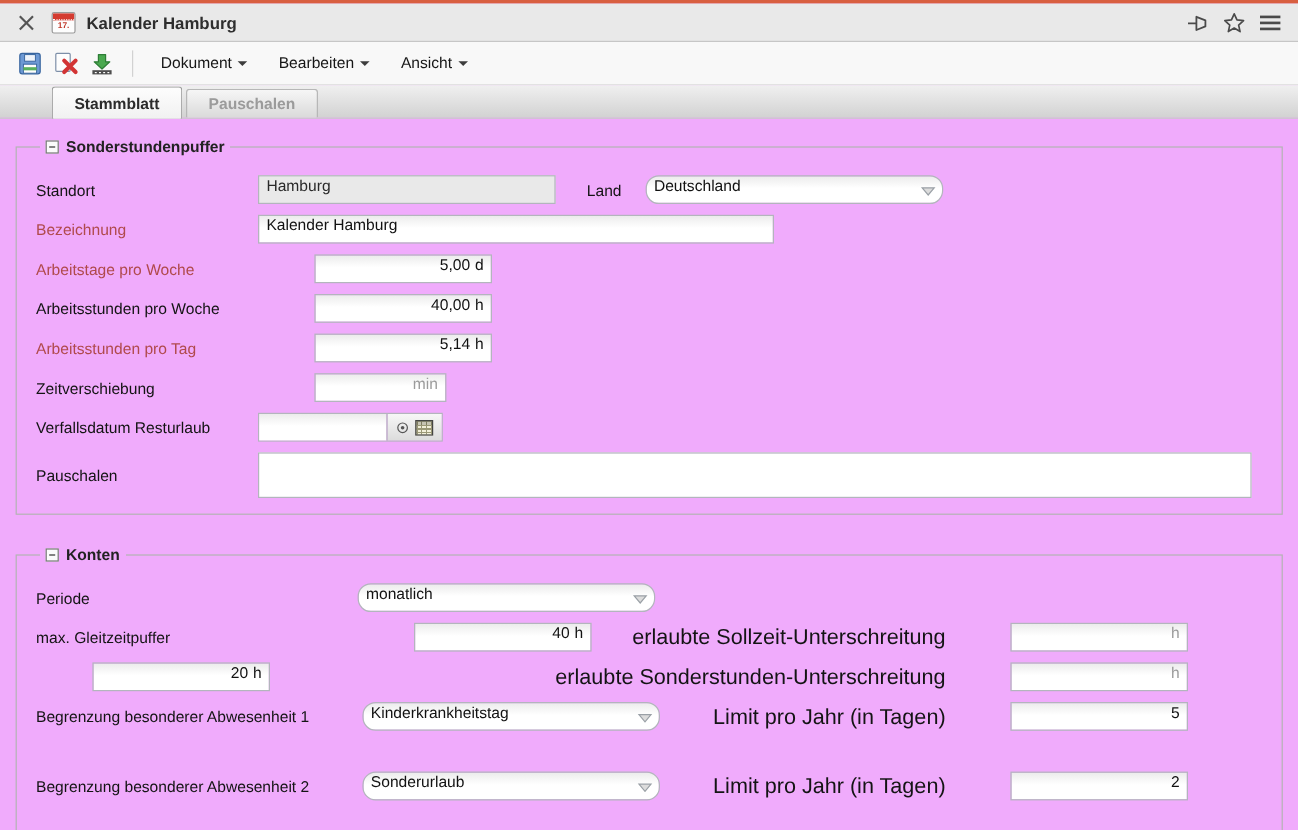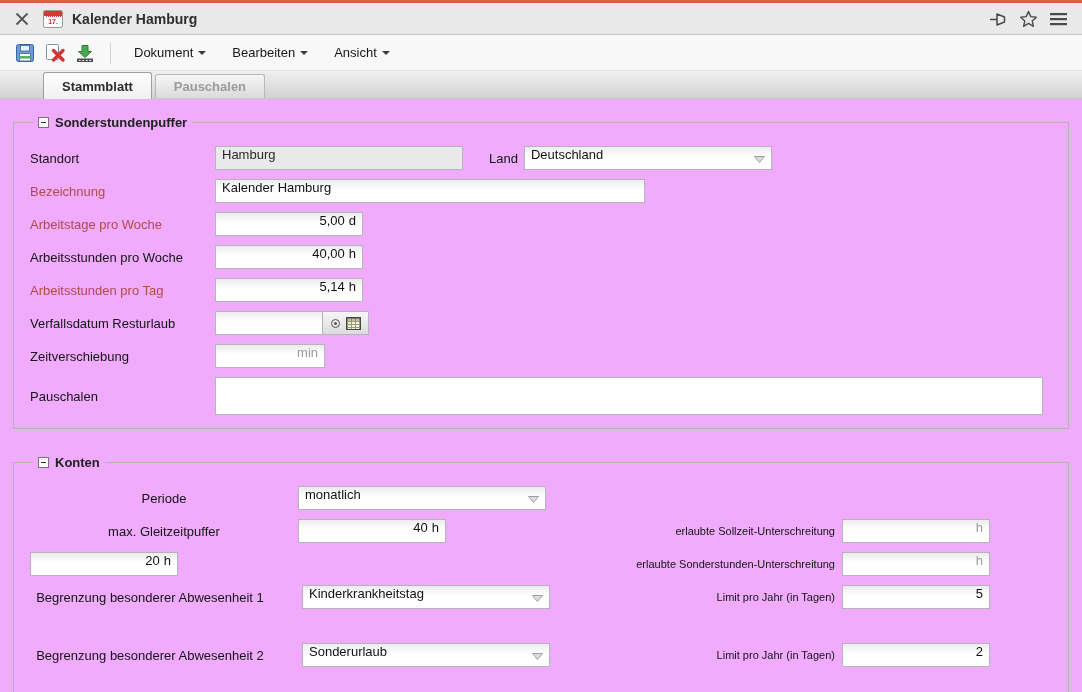--- a/index.html
+++ b/index.html
@@ -67,60 +67,60 @@
     display:flex; align-items:center; gap:6px; padding:0 5px; margin-left:3px;
     font-size:13px; font-weight:bold; color:#222;
   }
   .collapse-box { width:11px; height:11px; border:1px solid #767676; background:#fbfbfb; position:relative; cursor:pointer; }
   .collapse-box::after { content:""; position:absolute; left:2px; right:2px; top:4px; height:1px; background:#333; }
 
   .row { display:flex; align-items:center; margin-top:9px; position:relative; }
   .row.tall { align-items:flex-start; min-height:49px;gap:32px; }
   .lbl { width:185px; flex-shrink:0; font-size:13px; color:#141414; }
   .lbl.req { color:#b04a4c; }
-  .lbl-k { width:268px;text-align:center; }
+  .lbl-k { width:268px; }
   .lbl.wrap { width:240px; line-height:25px; }
-  .inline-lbl { margin-left:26px; margin-right:6px; font-size:13px; color:#141414; }
+  .inline-lbl { margin-left:26px; margin-right:20px; font-size:13px; color:#141414; }
 
   .ctl {
     height:24px; border:1px solid #b3b5bd; padding:0 6px;
     background:linear-gradient(#ececec, #ffffff 45%);
     display:flex; font-size:13px; color:#111;
   }
   .ctl.ro { background:#e9e9e9; color:#2a2a2a; }
-  .ctl.num { justify-content:flex-end; }
+  .ctl.num { justify-content:flex-end;margin-left:47px; }
   .ctl.area { height:38px; align-items:flex-start; padding-top:3px; background:#fff; }
   .unit { color:#9b9b9b; margin-left:4px; }
   .unit.filled { color:#111; }
 
   .w248 { width:248px; } .w430 { width:430px; } .w148 { width:148px; }
   .w110 { width:110px; } .w828 { width:828px; }
 
-  .dd { position:relative; padding-right:22px; cursor:pointer; }
+  .dd { position:relative; padding-right:22px; cursor:pointer;border-radius:11px; }
   .dd .arrow { position:absolute; right:5px; top:8px; display:flex; }
 
   .datectl { display:flex; height:24px; width:154px; border:1px solid #b3b5bd; }
   .date-input { flex:1; background:linear-gradient(#ececec,#fff 45%); }
   .date-btn {
     width:46px; border-left:1px solid #b3b5bd; cursor:pointer;
     background:linear-gradient(#f7f7f7,#dcdcdc);
     display:flex; align-items:center; justify-content:center; gap:6px;
   }
   .radio { width:9px; height:9px; border:1px solid #555; border-radius:50%; position:relative; }
   .radio::after { content:""; position:absolute; inset:2px; background:#555; border-radius:50%; }
   .calgrid {
     width:15px; height:13px; border:1px solid #444; background-color:#f2efda;
     background-image:
       linear-gradient(rgba(0,0,0,0.18) 3px, transparent 3px),
       repeating-linear-gradient(to right, #9a9876 0 1px, transparent 1px 4px),
       repeating-linear-gradient(to bottom, #9a9876 0 1px, transparent 1px 3px);
   }
 
   .rgt { position:absolute; right:62px; top:0; display:flex; align-items:center; }
-  .lbl-r { font-size:11px; color:#141414; margin-right:7px; white-space:nowrap; }
+  .lbl-r { font-size:18px; color:#141414; margin-right:7px; white-space:nowrap; }
 </style>
 </head>
 <body>
 
 <div class="app">
   <div class="accent"></div>
 
   <div class="titlebar">
     <span class="close-btn">
       <svg width="16" height="16" viewBox="0 0 16 16">
@@ -252,37 +252,37 @@
 
       <div class="row">
         <span class="lbl req">Arbeitsstunden pro Tag</span>
         <div class="ctl num w148">
           <span>5,14</span>
           <span class="unit filled">h</span>
         </div>
       </div>
 
       <div class="row">
+        <span class="lbl">Zeitverschiebung</span>
+        <div class="ctl num w110">
+          <span></span>
+          <span class="unit">min</span>
+        </div>
+      </div>
+
+      <div class="row">
         <span class="lbl">Verfallsdatum Resturlaub</span>
         <div class="datectl">
           <div class="date-input">
             <span></span>
           </div>
           <div class="date-btn">
             <span class="radio"></span>
             <span class="calgrid"></span>
           </div>
-        </div>
-      </div>
-
-      <div class="row">
-        <span class="lbl">Zeitverschiebung</span>
-        <div class="ctl num w110">
-          <span></span>
-          <span class="unit">min</span>
         </div>
       </div>
 
       <div class="row">
         <span class="lbl">Pauschalen</span>
         <div class="ctl area w828">
           <span></span>
         </div>
       </div>
     </fieldset>

